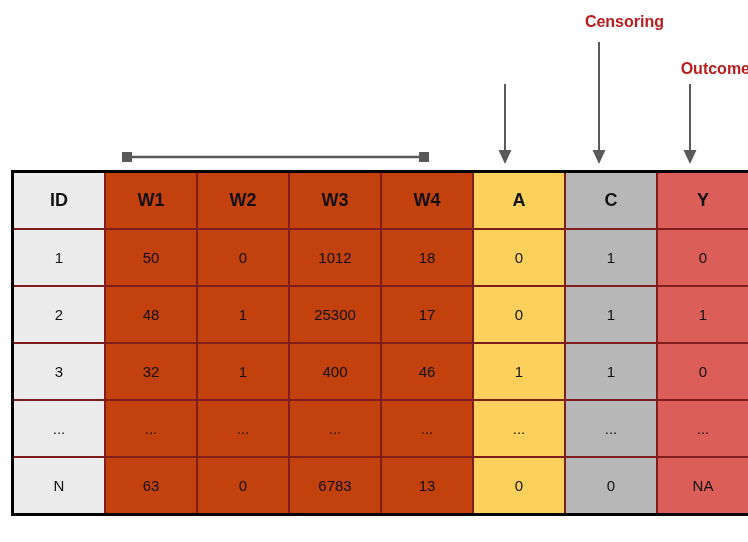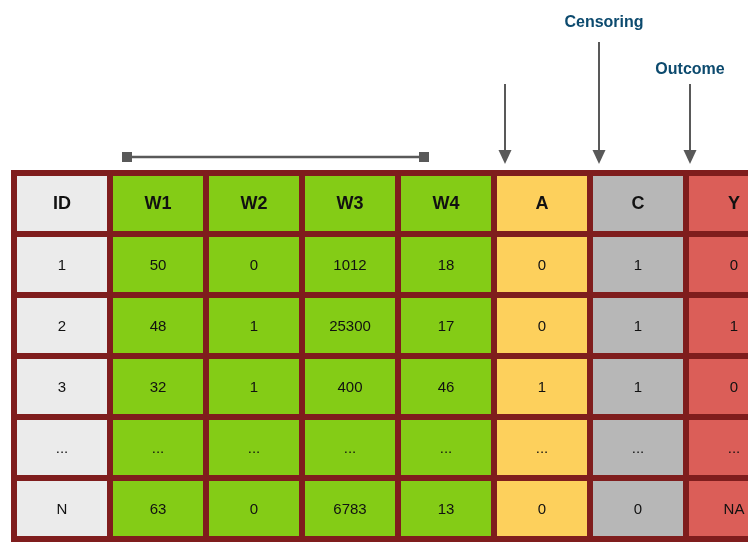--- a/index.html
+++ b/index.html
@@ -11,55 +11,55 @@
     font-family: "Liberation Sans", sans-serif;
     color: #111111;
     overflow: hidden;
   }
 
   
   .ann-label {
     position: absolute;
     font-weight: bold;
     font-size: 16px;
-    text-align: center;
-    color: #0c4a6e;
+    text-align: right;
+    color: #b91c1c;
     line-height: 21px;
     white-space: nowrap;
   }
   #baseline-label { left: 157px; top: 92px; width: 240px; white-space: normal; font-size: 15px; }
   #trt-label      { left: 463px; top: 58px; width: 80px;  }
   #censoring-label{ left: 544px; top: 11px; width: 120px; }
   #outcome-label  { left: 630px; top: 58px; width: 120px; }
 
   
   #ann-svg { position: absolute; left: 0; top: 0; pointer-events: none; }
 
   
   #data-table-wrap { position: absolute; left: 11px; top: 170px; }
   table.data-table {
     border-collapse: collapse;
     table-layout: fixed;
     width: 726px;
   }
   table.data-table th, table.data-table td {
-    border: 6px solid #7f1d1d;
+    border: 2px solid #7f1d1d;
     text-align: center;
     vertical-align: middle;
     padding: 0;
     width: 90px;
     overflow: hidden;
   }
   table.data-table { border: 3px solid #000000; }
   table.data-table th { height: 55px; font-size: 18px; font-weight: bold; }
   table.data-table td { height: 55px; font-size: 15px; font-weight: normal; }
 
   .col-id { background: #ebebeb; }
   td.col-id { font-weight: bold; }
-  .col-w  { background: #84cc16; }
+  .col-w  { background: #c2410c; }
   .col-a  { background: #fdd05c; }
   .col-c  { background: #b7b7b7; }
   .col-y  { background: #db5e58; }
 </style>
 </head>
 <body>
 
 <div id="stage">
 
   <div class="ann-label" id="censoring-label">Censoring</div>

